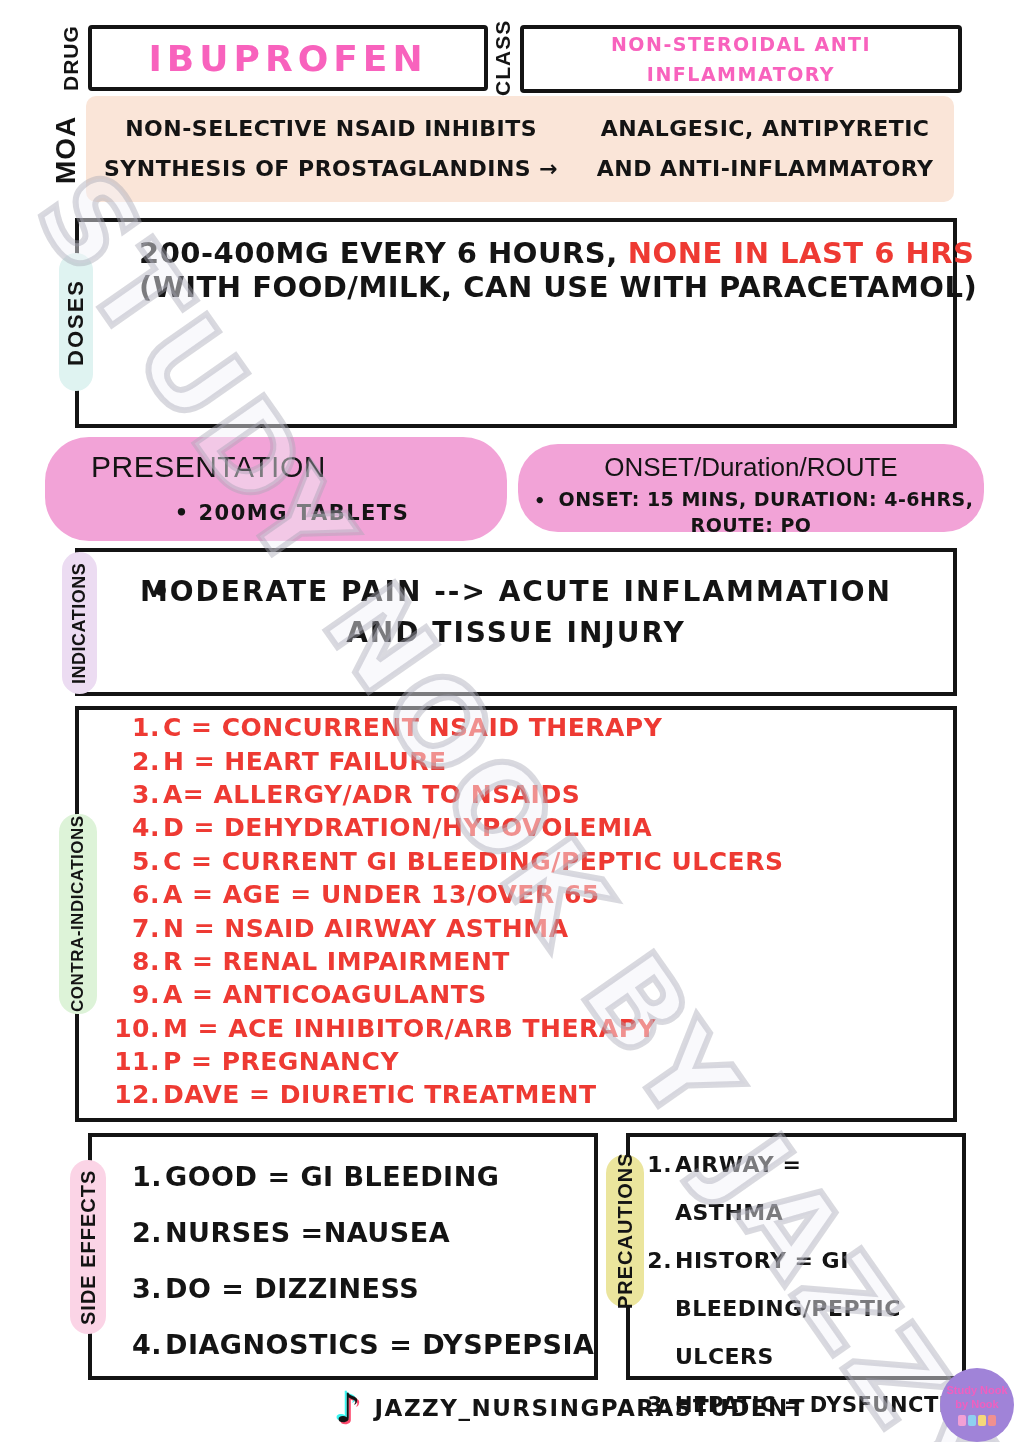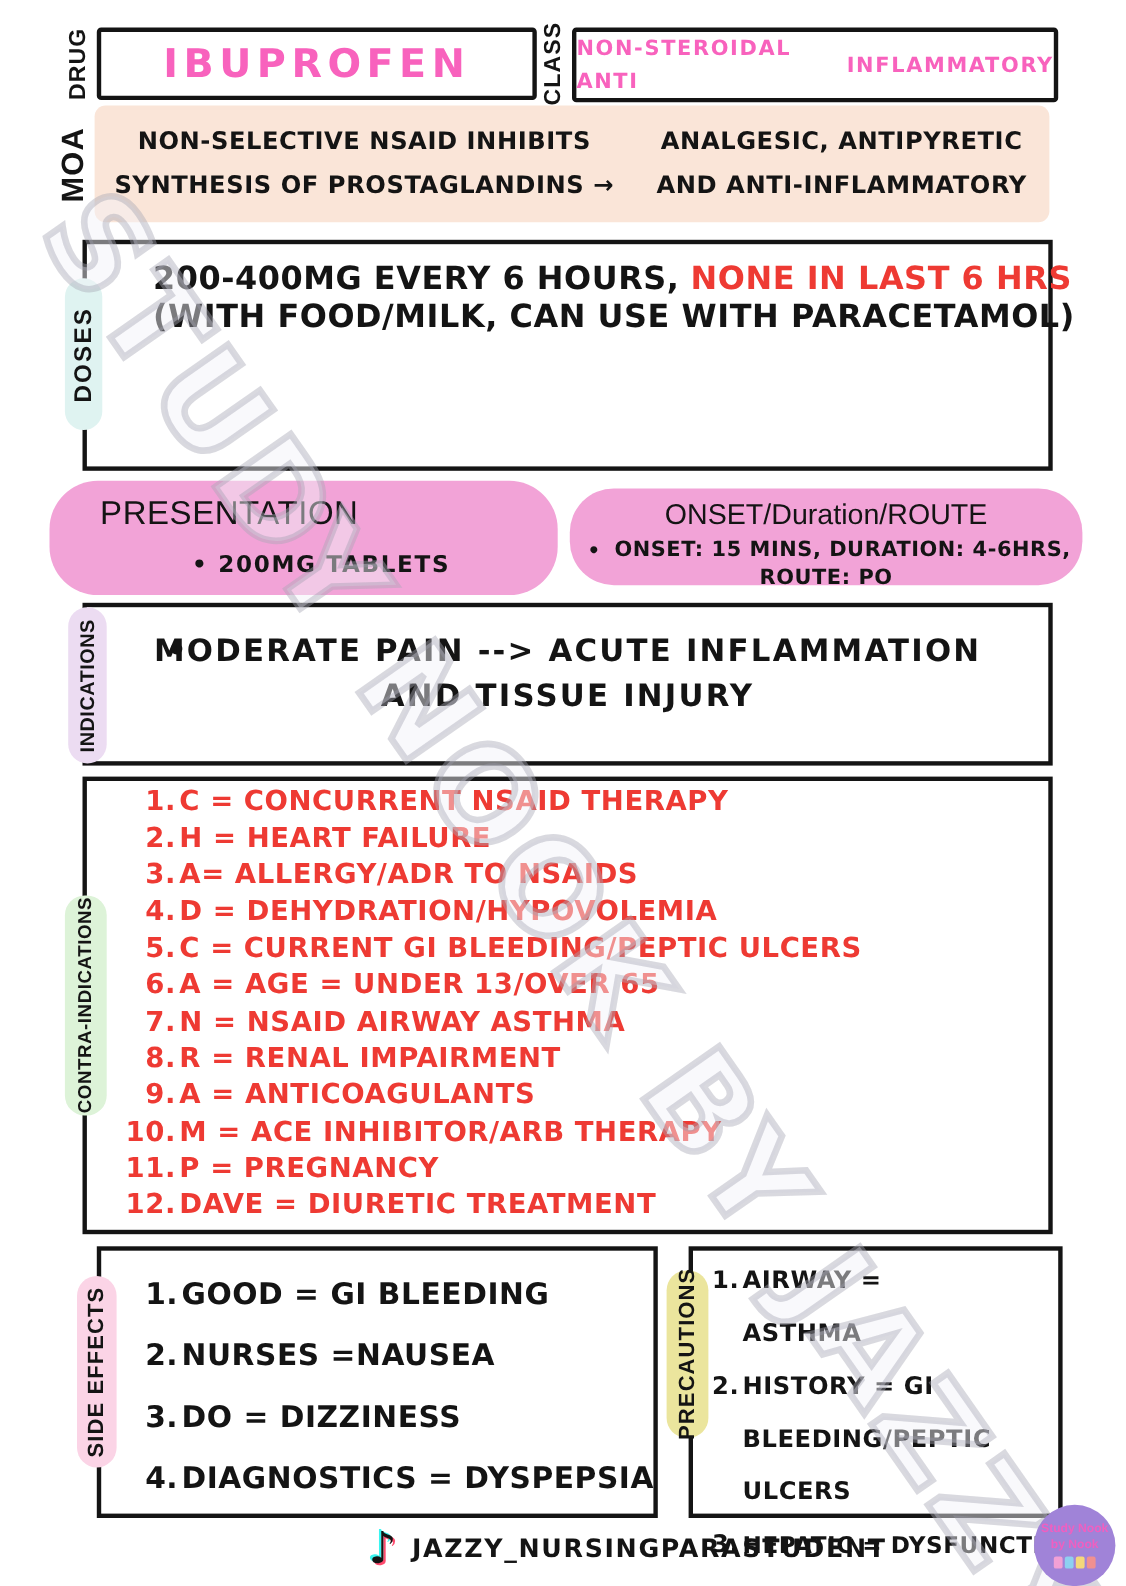--- a/index.html
+++ b/index.html
@@ -20,21 +20,21 @@
   }
   .pill { border-radius:18px; }
 
   
   .drug-label  { left:56px;  top:25px; width:30px; height:66px; font-size:21px; }
   .drug-box    { left:88px;  top:25px; width:400px; height:66px; border-radius:4px;
                  display:flex; align-items:center; justify-content:center; }
   .drug-name   { font-size:36px; font-weight:700; letter-spacing:5px; color:#f862bd; }
   .class-label { left:488px; top:25px; width:30px; height:66px; font-size:21px; }
   .class-box   { left:520px; top:25px; width:442px; height:68px; border-radius:4px;
-                 display:flex; align-items:center; justify-content:center; }
+                 display:flex; flex-direction:column; align-items:center; justify-content:center; }
   .class-line  { font-size:19px; font-weight:700; letter-spacing:1.5px; color:#f862bd; line-height:1.6; }
 
   
   .moa-label { left:48px; top:98px; width:36px; height:104px; font-size:28px; }
   .moa-box   { position:absolute; left:86px; top:96px; width:868px; height:106px;
                background:#fae5d8; border-radius:10px;
                display:flex; align-items:center; justify-content:center; }
   .moa-line  { font-size:22px; font-weight:700; letter-spacing:0.5px; line-height:1.8; text-align:center; }
 
   

